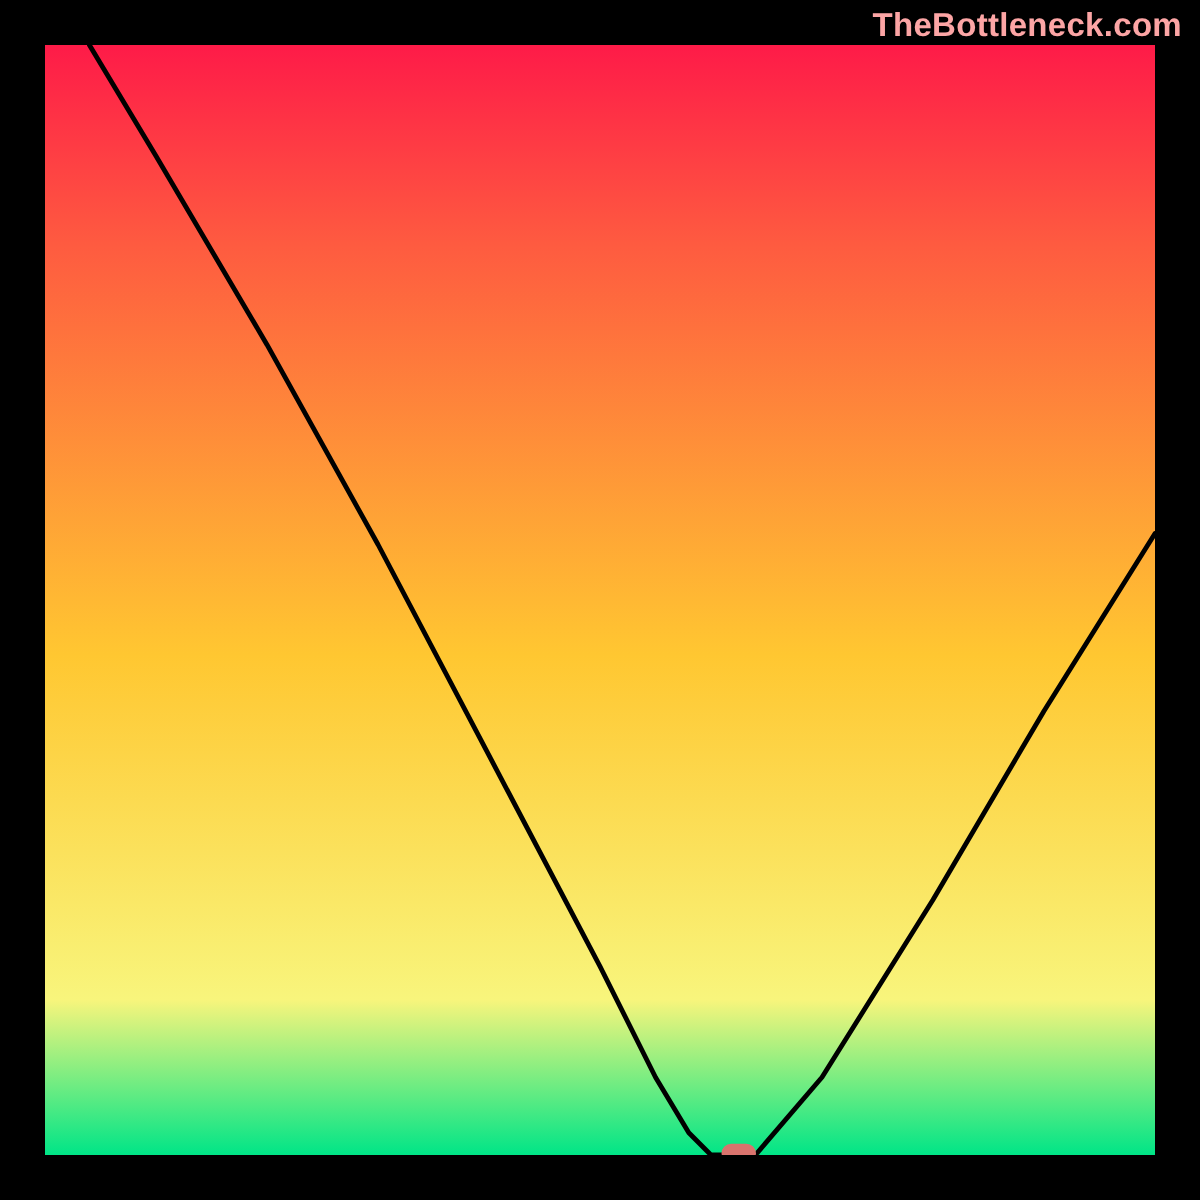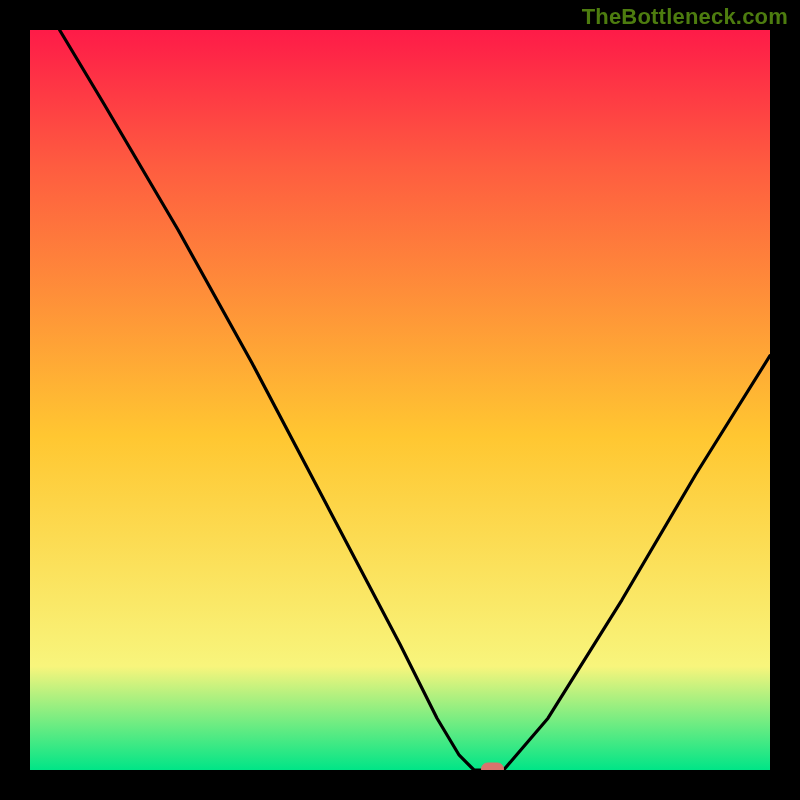--- a/index.html
+++ b/index.html
@@ -13,21 +13,21 @@
   }
   .stage {
     position: relative;
     width: 800px;
     height: 800px;
   }
   .watermark {
     position: absolute;
     top: 4px;
     right: 12px;
-    color: #4d7c0f;
+    color: #fca5a5;
     font-size: 22px;
     font-weight: 600;
     letter-spacing: 0.2px;
     z-index: 10;
   }
   svg.plot {
     position: absolute;
     left: 0;
     top: 0;
     width: 800px;

